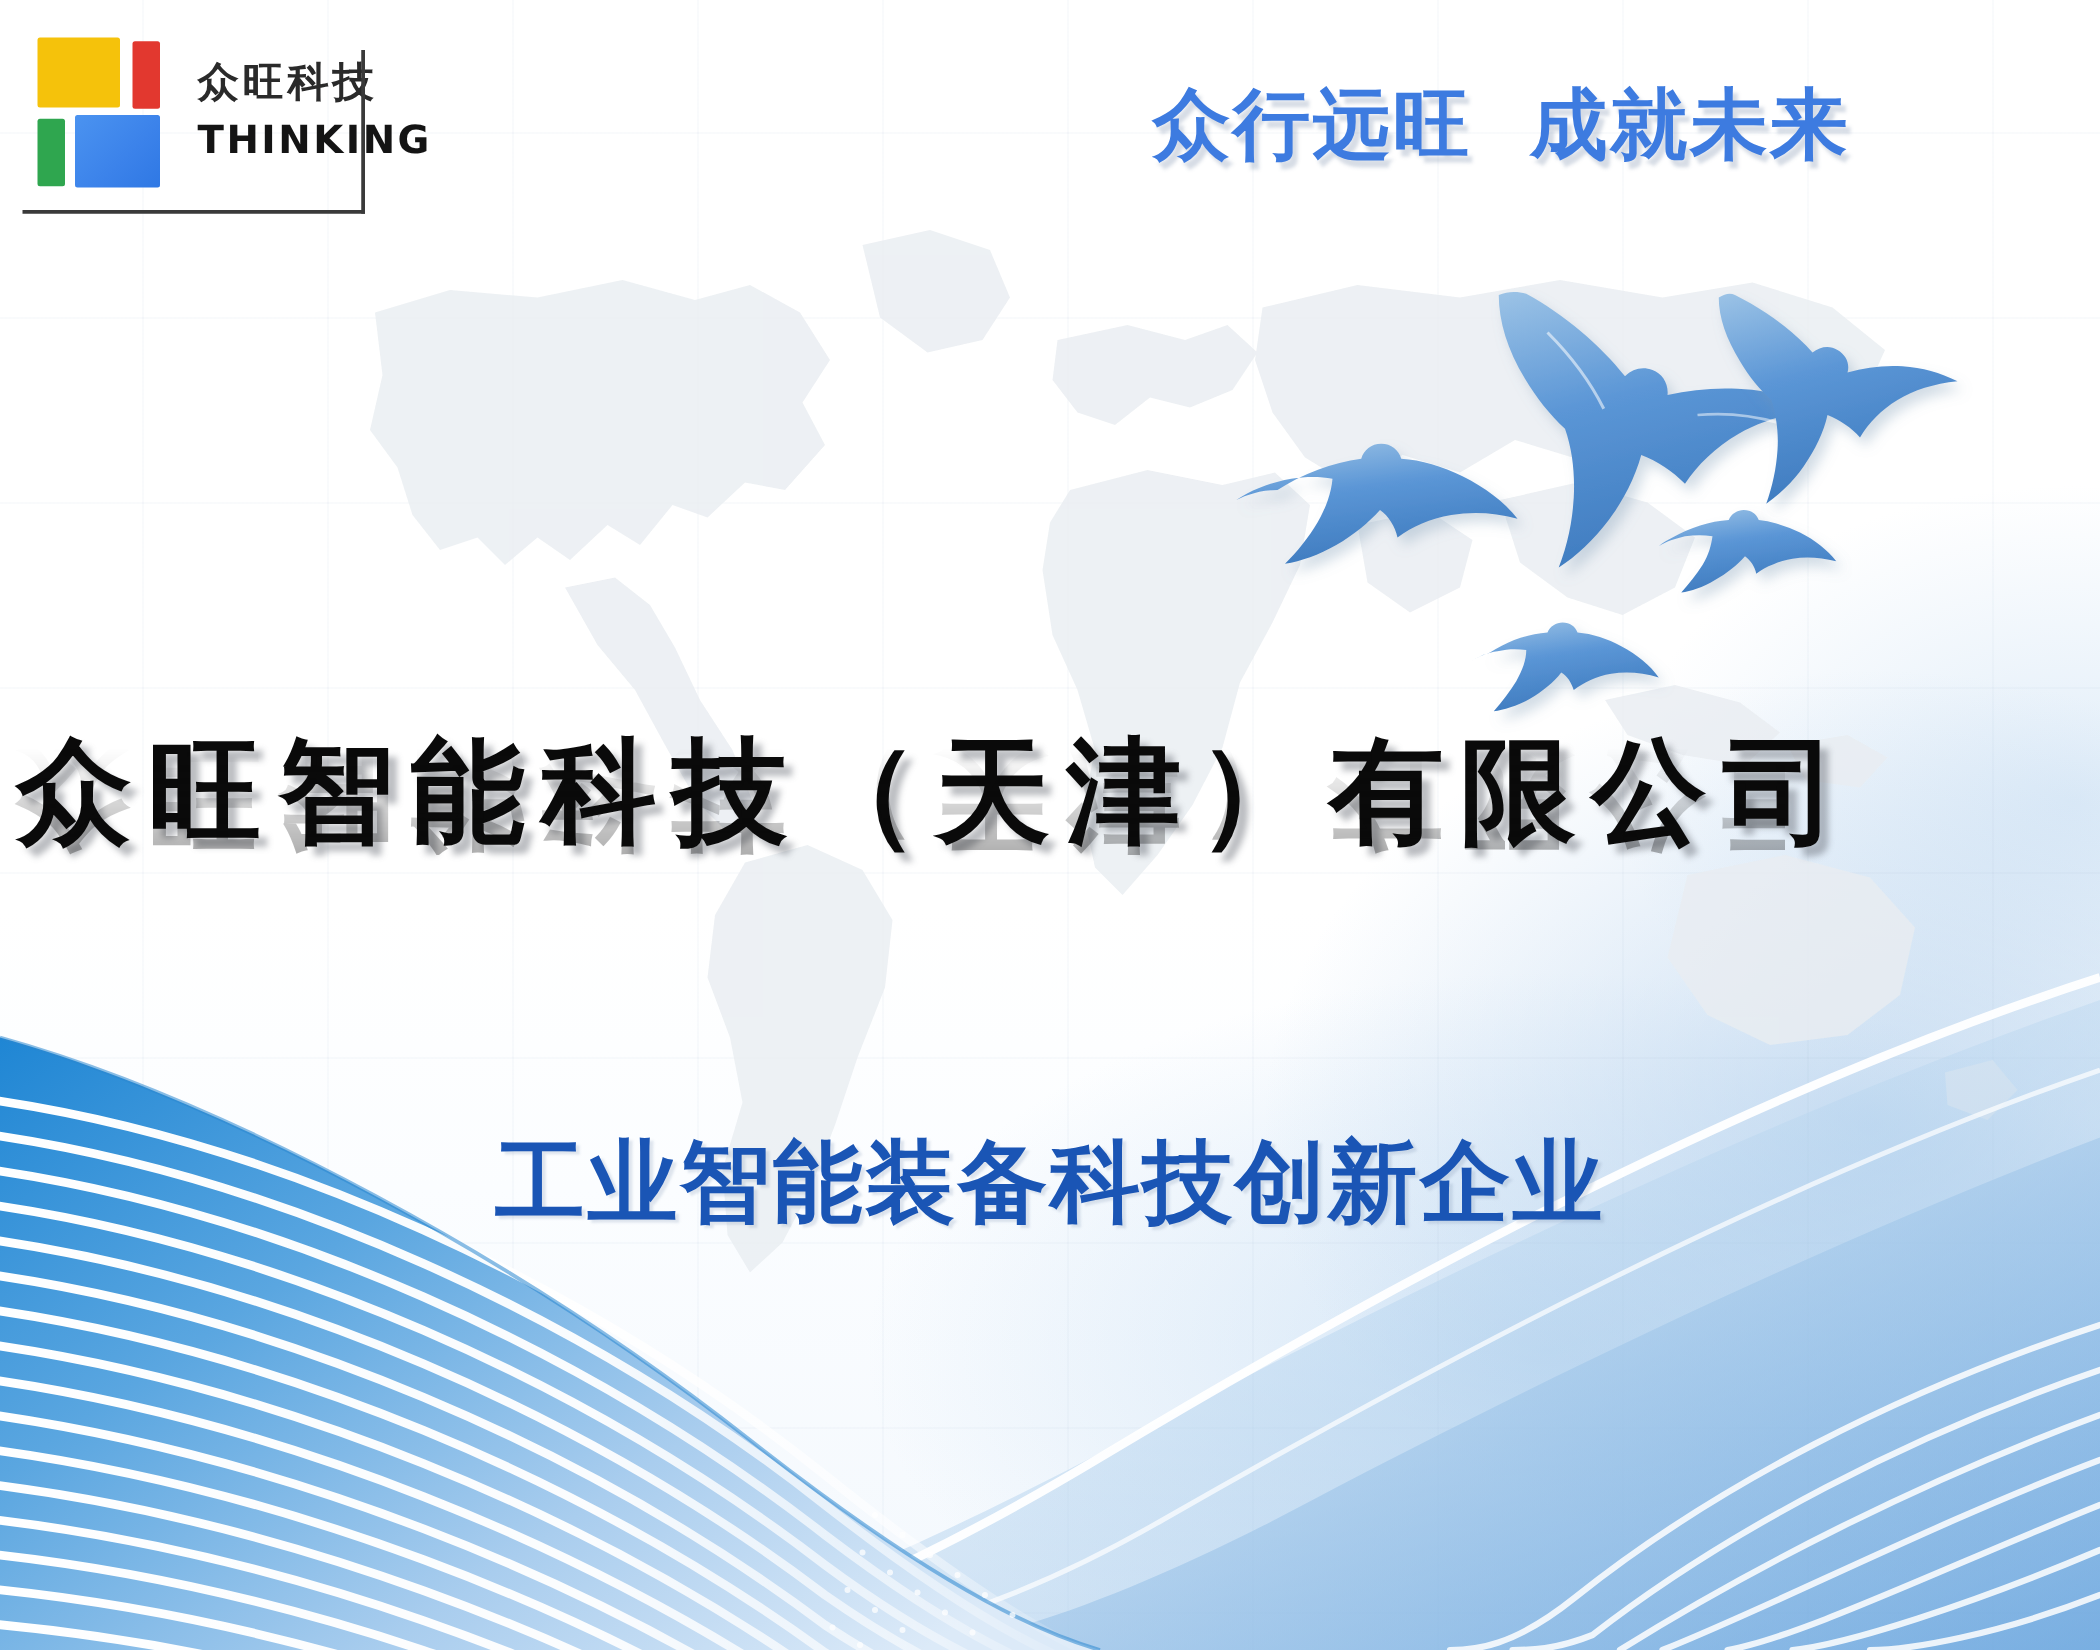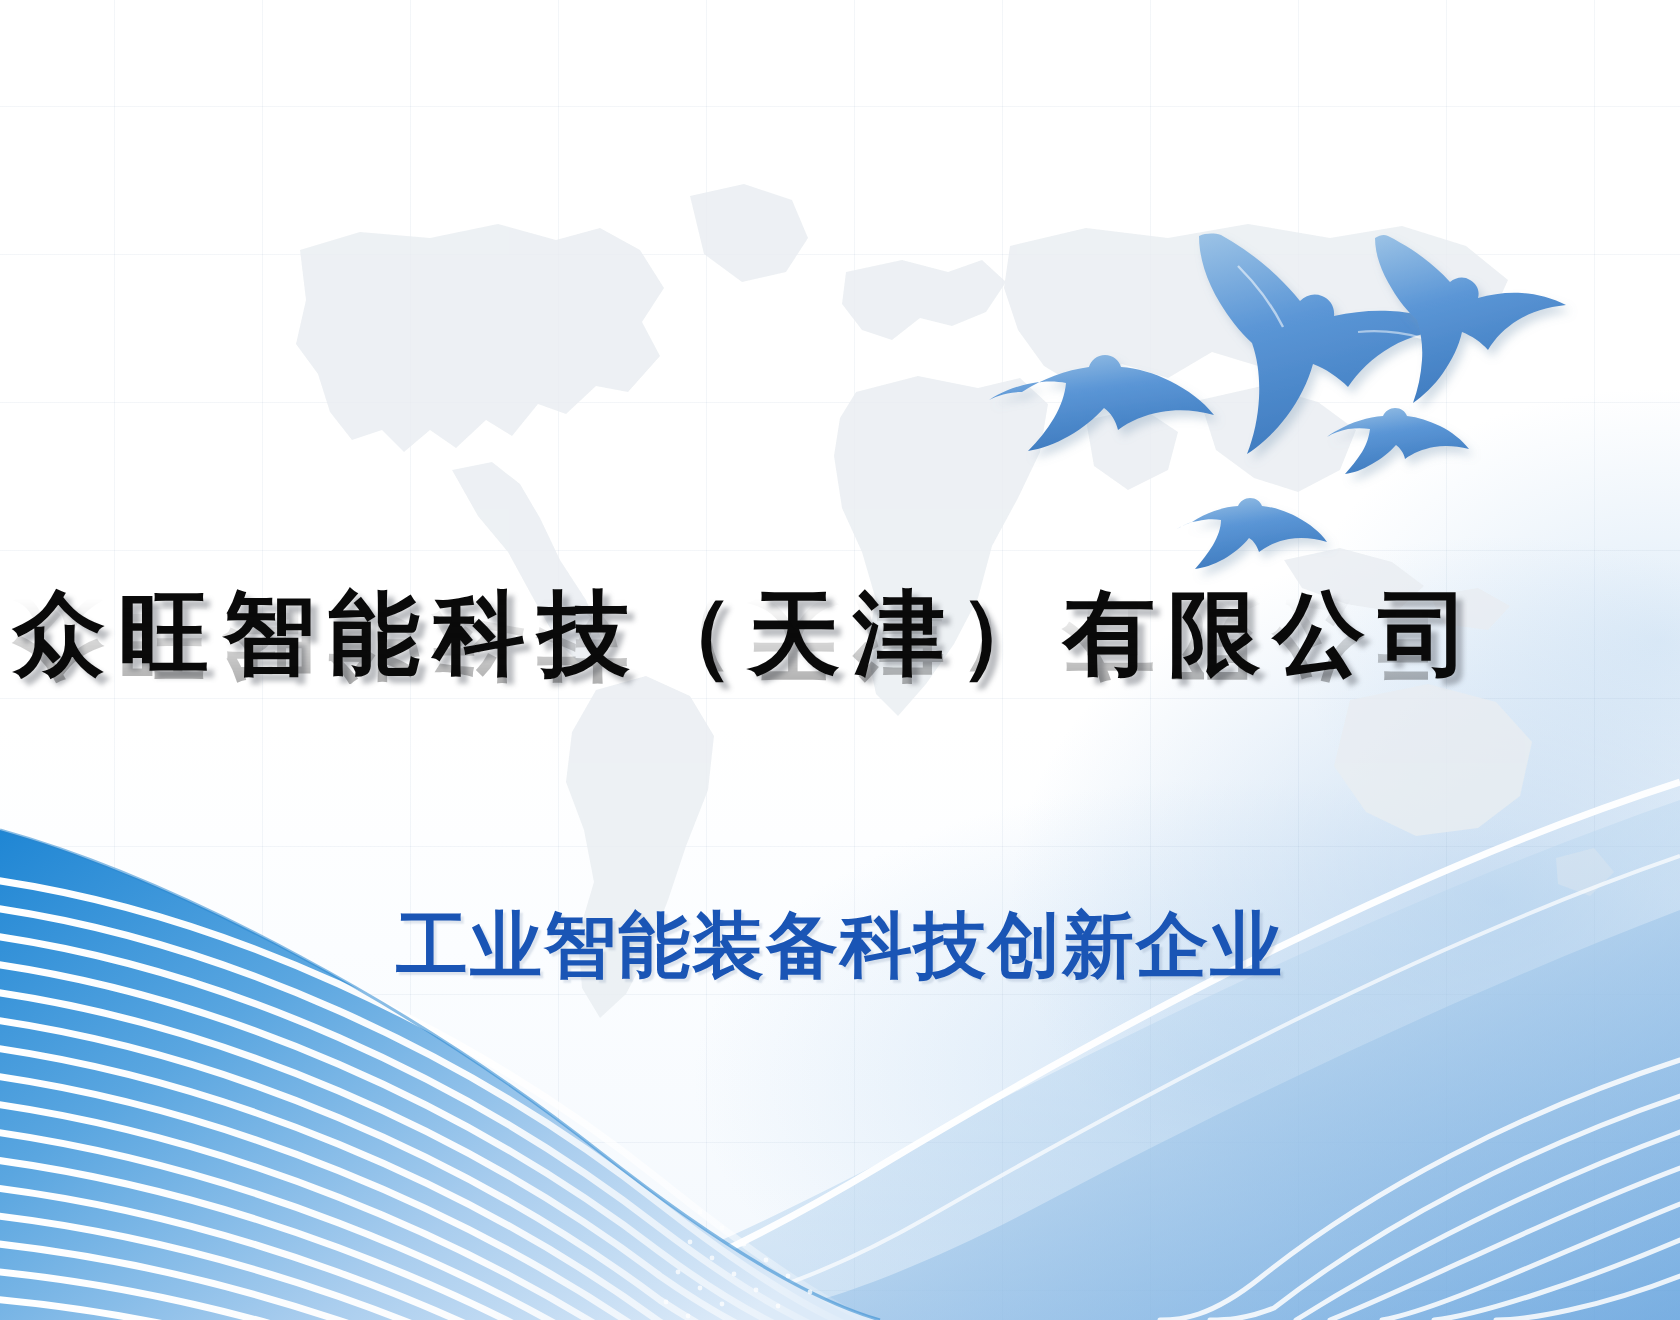--- a/index.html
+++ b/index.html
@@ -295,20 +295,42 @@
       <g filter="url(#gullshadow)">
         <path d="M1192 522 C1206 513 1222 507 1238 506 C1240 501 1245 498 1250 498 C1256 498 1260 501 1262 506
                  C1274 507 1286 511 1297 517 C1310 524 1320 532 1327 542 C1314 538 1301 537 1289 539
                  C1277 541 1267 546 1259 552 C1257 546 1254 541 1249 538 C1243 546 1234 553 1224 559
                  C1213 565 1203 568 1195 569 C1202 561 1208 553 1213 545 C1218 536 1221 528 1221 520
                  C1214 519 1206 519 1198 521 C1190 522 1183 525 1177 529 C1181 526 1186 524 1192 522 Z" fill="url(#gull)"></path>
       </g>
     </svg>
   </div>
 
+  <div id="header">
+
+    <div id="logo-block">
+      <div id="logo-mark">
+        <span class="sq sq-yellow"></span>
+        <span class="sq sq-red"></span>
+        <span class="sq sq-green"></span>
+        <span class="sq sq-blue"></span>
+      </div>
+      <div id="logo-text">
+        <div id="logo-cn">众旺科技</div>
+        <div id="logo-en">THINKING</div>
+      </div>
+    </div>
+    <div id="logo-rule"></div>
+    <div id="logo-rule-v"></div>
+
+    <div id="header-tagline">
+      <span>众行远旺</span><span class="gap"></span><span>成就未来</span>
+    </div>
+
+  </div>
 
   <div id="title-block">
     <div id="main-title">众旺智能科技（天津）有限公司</div>
     <div id="main-title-reflection" aria-hidden="true">众旺智能科技（天津）有限公司</div>
   </div>
 
   <div id="subtitle">工业智能装备科技创新企业</div>
 
   <div id="waves">
     <svg viewBox="0 0 1680 560" preserveAspectRatio="none" aria-hidden="true">

